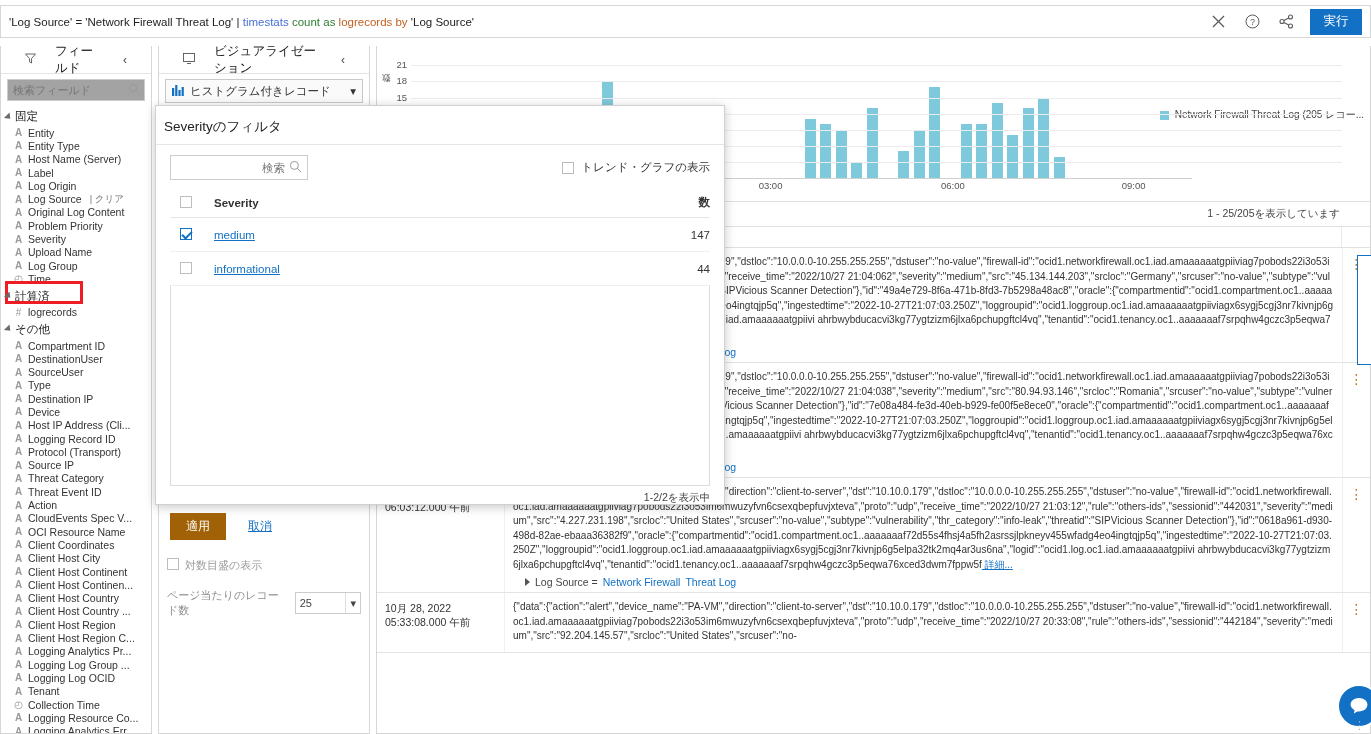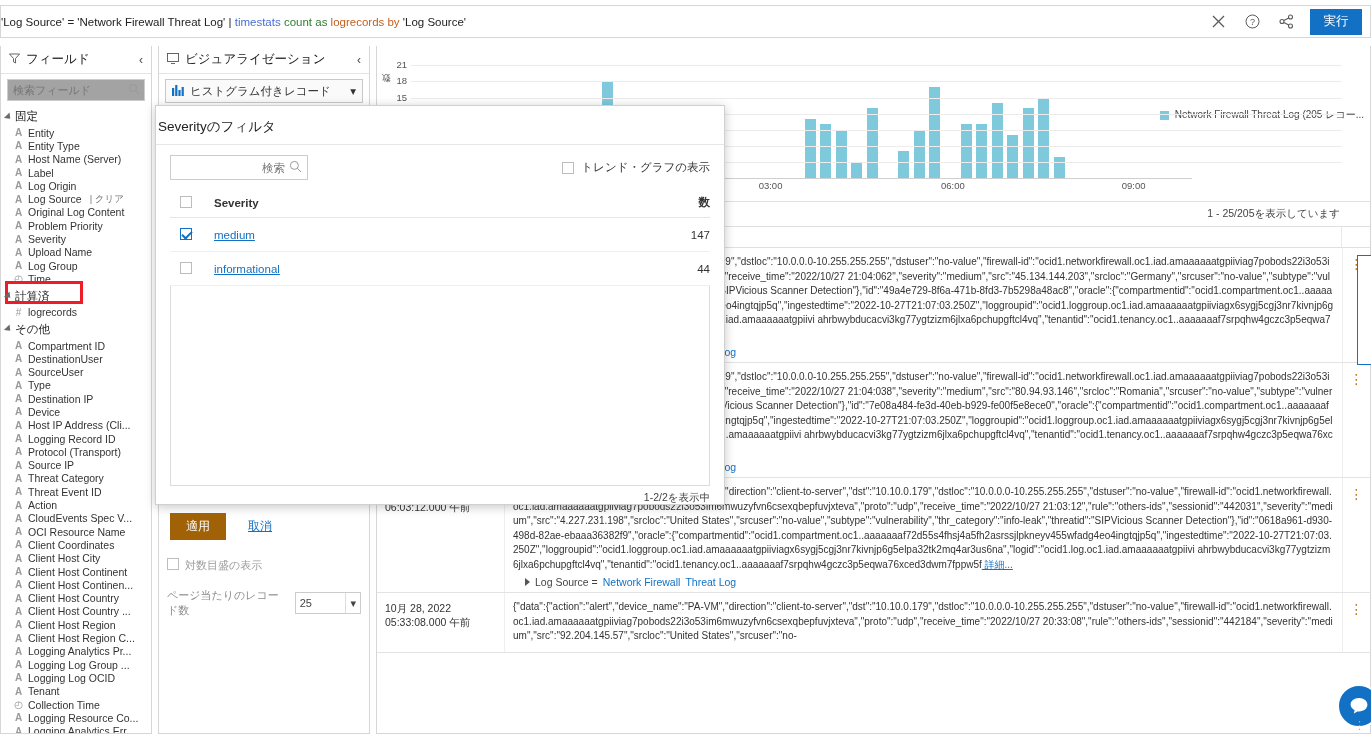--- a/index.html
+++ b/index.html
@@ -15,21 +15,21 @@
   .app { position: relative; width: 1371px; height: 734px; }
 
   
   .querybar {
     position: absolute; left: 0; top: 5px; width: 1371px; height: 33px;
     border: 1px solid #d6d6d6; background: #fff;
     display: flex; align-items: center;
   }
   .query-text {
     flex: 1 1 auto; padding-left: 0; font-size: 11.5px; color: #222;
-    white-space: nowrap; overflow: hidden;
+    white-space: nowrap; overflow: hidden; margin-left: 8px;
   }
   .q-str { color: #222; }
   .q-fn { color: #4a6fd4; }
   .q-kw { color: #2e7d32; }
   .q-alias { color: #c2601f; }
   .q-by { color: #c2601f; }
   .qb-actions { display: flex; align-items: center; gap: 14px; padding-right: 8px; }
   .icon-btn {
     width: 20px; height: 20px; display: flex; align-items: center; justify-content: center;
     color: #5b5b5b; cursor: pointer; background: none; border: none; padding: 0;
@@ -40,22 +40,22 @@
     font-size: 12.5px; cursor: pointer; font-family: inherit;
   }
 
   
   .fields-panel {
     position: absolute; left: 0; top: 46px; width: 152px; height: 688px;
     border: 1px solid #d6d6d6; border-top: none; background: #fff;
     display: flex; flex-direction: column;
   }
   .panel-head {
-    height: 28px; display: flex; align-items: center; gap: 6px;
-    padding: 0 8px; border-bottom: 1px solid #e4e4e4; flex: 0 0 auto;
+    height: 28px; display: flex; align-items: center; gap: 19px;
+    padding: 0 24px; border-bottom: 1px solid #e4e4e4; flex: 0 0 auto;
   }
   .panel-head .ph-title { font-size: 12.5px; color: #222; flex: 1 1 auto; }
   .panel-head .chev { color: #444; font-size: 12px; cursor: pointer; }
   .search-wrap { padding: 5px 6px; flex: 0 0 auto; }
   .search-box {
     position: relative; height: 22px; border: 1px solid #ccc; background: #a3a3a3;
   }
   .search-box input {
     width: 100%; height: 100%; border: none; outline: none;
     padding: 0 20px 0 5px; font-size: 11px; font-family: inherit; color: #333;
@@ -180,21 +180,21 @@
     border: 2px solid #fff;
   }
   .fab-dots { position: absolute; right: 6px; bottom: 2px; color: #aaa; font-size: 11px; }
 
   
   .modal-shadow {
     position: absolute; left: 155px; top: 105px; width: 570px; height: 400px;
     box-shadow: 0 2px 10px rgba(0,0,0,0.22);
     background: #fff; border: 1px solid #d0d0d0;
   }
-  .modal-title { padding: 12px 14px 8px 2px; font-size: 13.5px; color: #222; }
+  .modal-title { padding: 12px 14px 8px 8px; font-size: 13.5px; color: #222; }
   .modal-ctrls {
     display: flex; align-items: center; border-top: 1px solid #e6e6e6;
     padding: 10px 14px 8px 14px;
   }
   .modal-search {
     position: relative; width: 138px; height: 25px; border: 1px solid #ccc;
   }
   .modal-search input {
     width: 100%; height: 100%; border: none; outline: none; background: transparent;
     padding: 0 22px 0 6px; font-size: 11.5px; font-family: inherit; color: #333; text-align: right;

